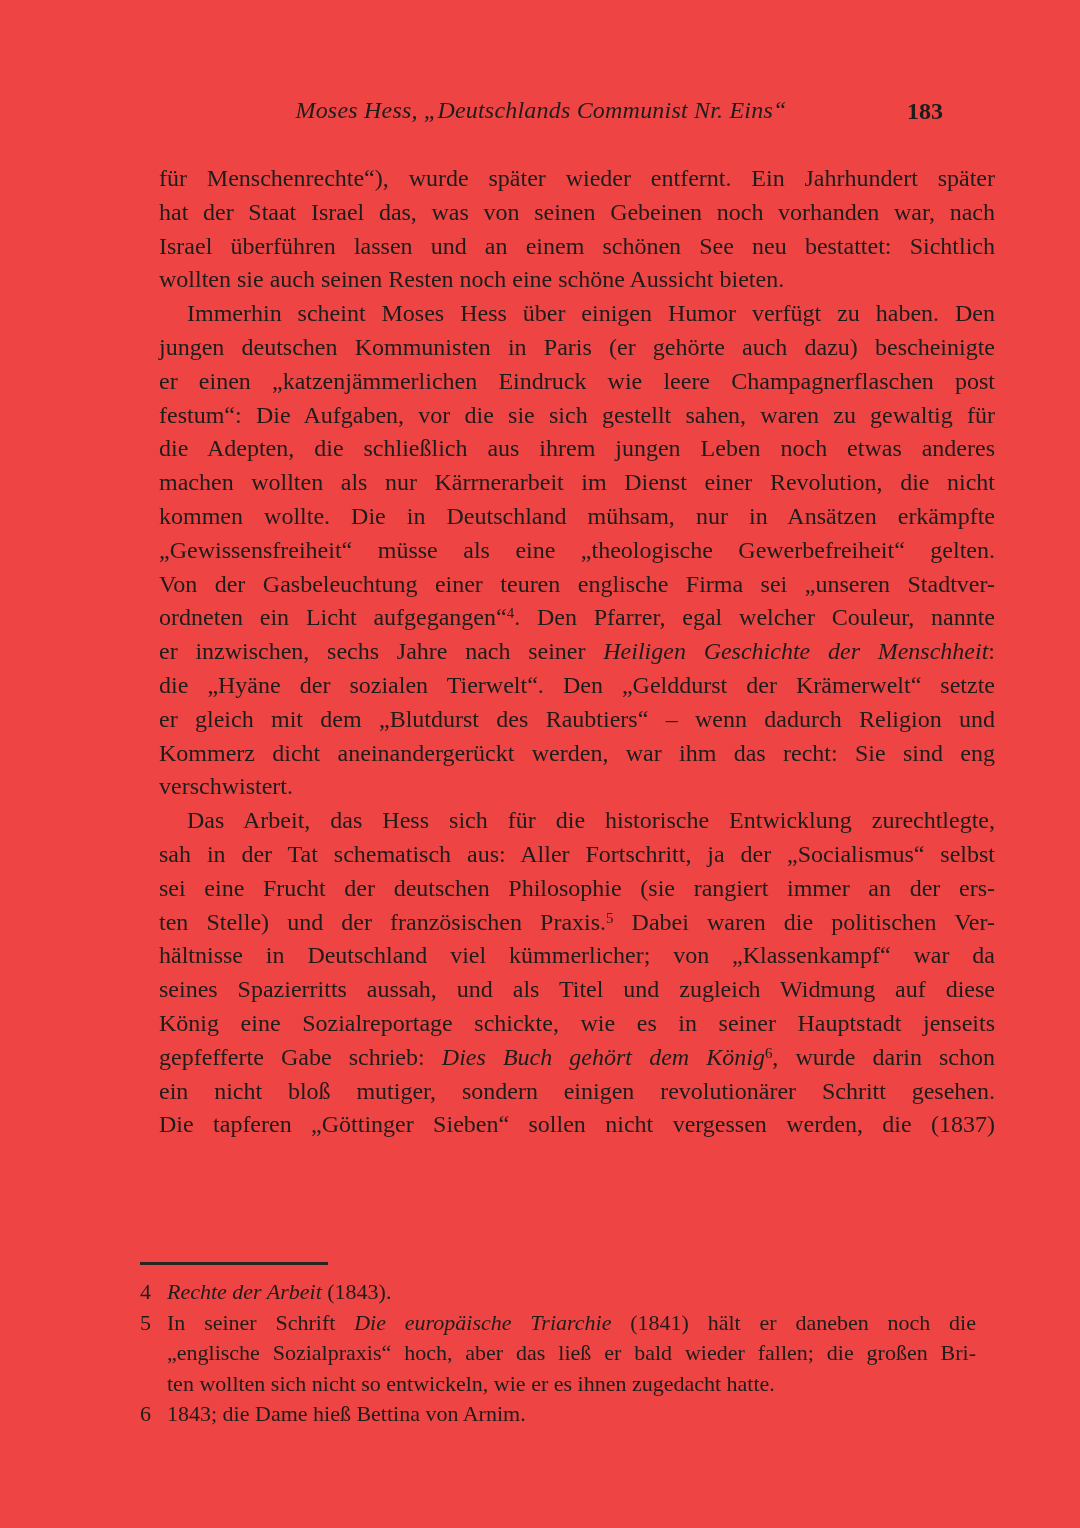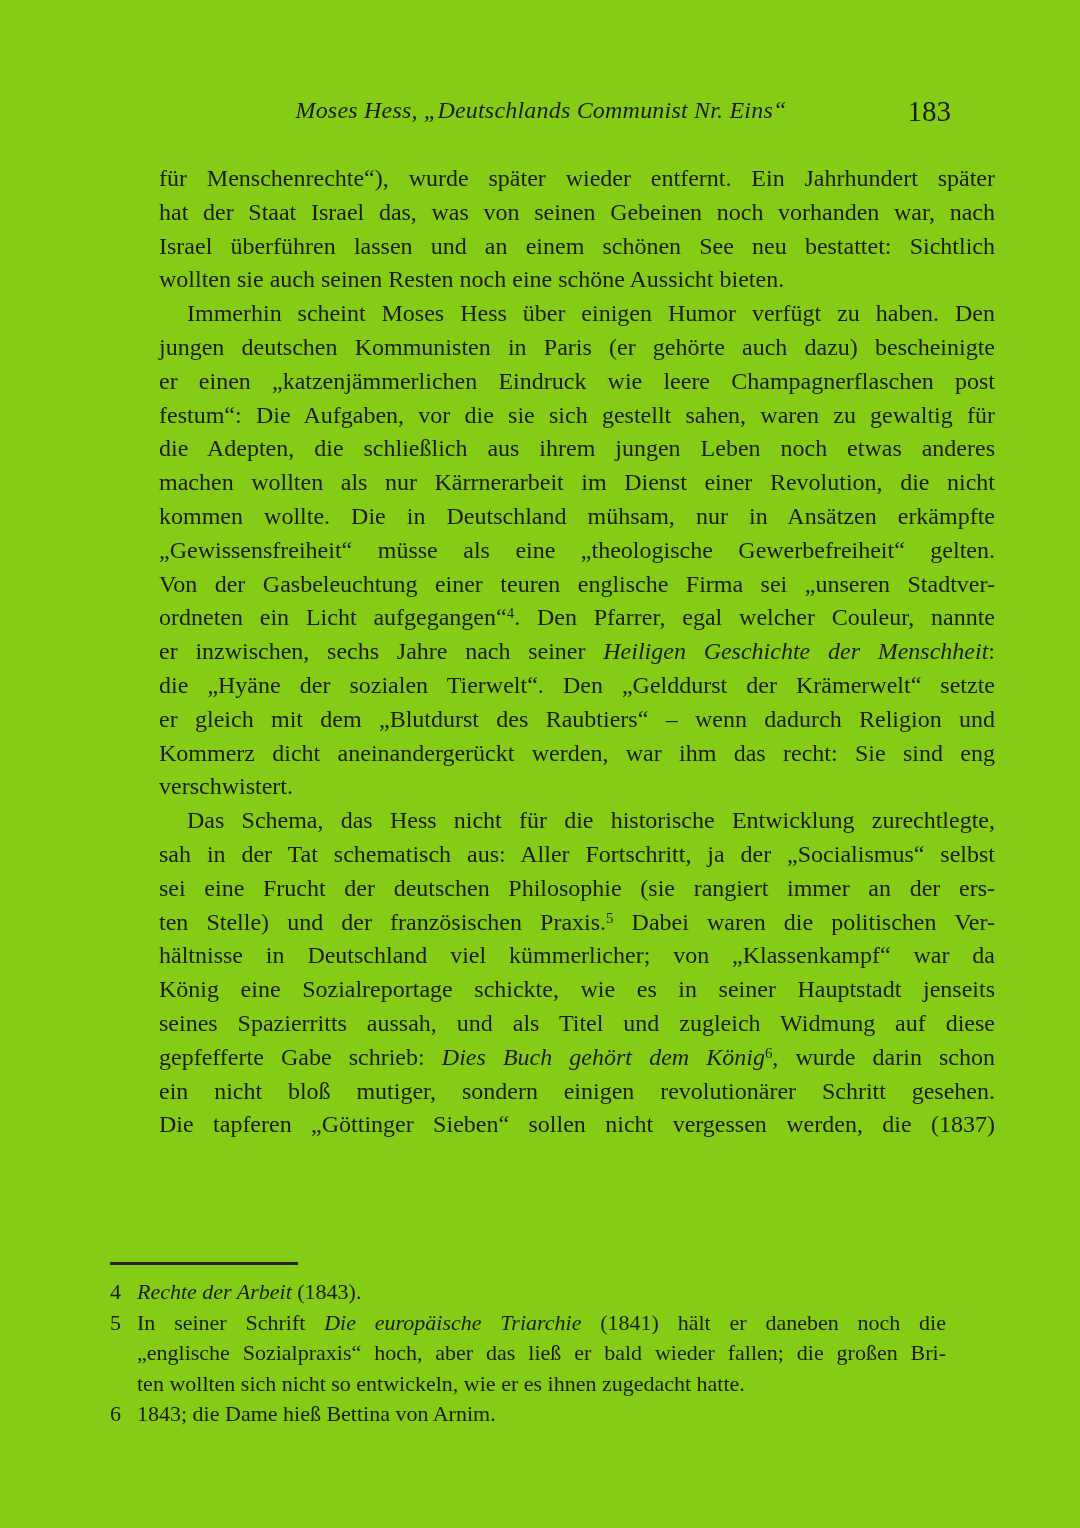--- a/index.html
+++ b/index.html
@@ -5,45 +5,46 @@
   html, body {
     margin: 0;
     padding: 0;
     background: #f2f2ef;
   }
   .page {
     position: relative;
     width: 1080px;
     height: 1528px;
     margin: 0 auto;
-    background: #84cc16;
+    background: #ef4444;
     color: #1e1d1b;
     font-family: "Liberation Serif", "DejaVu Serif", serif;
     overflow: hidden;
   }
   .running-header {
     position: absolute;
     left: 123px;
     top: 94px;
     width: 836px;
     height: 36px;
   }
   .header-title {
     text-align: center;
     font-style: italic;
     font-size: 24px;
     line-height: 32px;
     letter-spacing: 0.2px;
   }
   .page-number {
     position: absolute;
-    right: 8px;
+    right: 16px;
     top: 1px;
-    font-size: 29px;
+    font-size: 24px;
     line-height: 32px;
+    font-weight: bold;
   }
   .body-text {
     position: absolute;
     left: 123px;
     top: 162px;
     width: 836px;
     font-size: 24px;
     line-height: 33.8px;
     margin-left: 36px;
   }
@@ -56,21 +57,21 @@
   .line.end { text-align-last: left; }
   .para.indent .line:first-child { text-indent: 28px; }
   em { }
   sup {
     font-size: 0.62em;
     line-height: 0;
     vertical-align: 0.45em;
   }
   .footnotes {
     position: absolute;
-    left: 110px;
+    left: 140px;
     top: 1262px;
     width: 836px;
     font-size: 22px;
     line-height: 30.5px;
   }
   .fn-rule {
     width: 188px;
     height: 0;
     border-top: 3px solid #26251f;
     margin-bottom: 12px;
@@ -108,27 +109,27 @@
         <div class="line"><span>„Gewissensfreiheit“ müsse als eine „theologische Gewerbefreiheit“ gelten.</span></div>
         <div class="line"><span>Von der Gasbeleuchtung einer teuren englische Firma sei „unseren Stadtver-</span></div>
         <div class="line"><span>ordneten ein Licht aufgegangen“</span><sup>4</sup><span>. Den Pfarrer, egal welcher Couleur, nannte</span></div>
         <div class="line"><span>er inzwischen, sechs Jahre nach seiner </span><em>Heiligen Geschichte der Menschheit</em><span>:</span></div>
         <div class="line"><span>die „Hyäne der sozialen Tierwelt“. Den „Gelddurst der Krämerwelt“ setzte</span></div>
         <div class="line"><span>er gleich mit dem „Blutdurst des Raubtiers“ – wenn dadurch Religion und</span></div>
         <div class="line"><span>Kommerz dicht aneinandergerückt werden, war ihm das recht: Sie sind eng</span></div>
         <div class="line end"><span>verschwistert.</span></div>
       </div>
       <div class="para indent">
-        <div class="line"><span>Das Schema, das Hess nicht für die historische Entwicklung zurechtlegte,</span></div>
+        <div class="line"><span>Das Arbeit, das Hess sich für die historische Entwicklung zurechtlegte,</span></div>
         <div class="line"><span>sah in der Tat schematisch aus: Aller Fortschritt, ja der „Socialismus“ selbst</span></div>
         <div class="line"><span>sei eine Frucht der deutschen Philosophie (sie rangiert immer an der ers-</span></div>
         <div class="line"><span>ten Stelle) und der französischen Praxis.</span><sup>5</sup><span> Dabei waren die politischen Ver-</span></div>
         <div class="line"><span>hältnisse in Deutschland viel kümmerlicher; von „Klassenkampf“ war da</span></div>
+        <div class="line"><span>seines Spazierritts aussah, und als Titel und zugleich Widmung auf diese</span></div>
         <div class="line"><span>König eine Sozialreportage schickte, wie es in seiner Hauptstadt jenseits</span></div>
-        <div class="line"><span>seines Spazierritts aussah, und als Titel und zugleich Widmung auf diese</span></div>
         <div class="line"><span>gepfefferte Gabe schrieb: </span><em>Dies Buch gehört dem König</em><sup>6</sup><span>, wurde darin schon</span></div>
         <div class="line"><span>ein nicht bloß mutiger, sondern einigen revolutionärer Schritt gesehen.</span></div>
         <div class="line"><span>Die tapferen „Göttinger Sieben“ sollen nicht vergessen werden, die (1837)</span></div>
       </div>
     </div>
 
   <div class="footnotes">
     <div class="fn-rule"></div>
     <div id="fn-list">
         <div class="fn-item">

